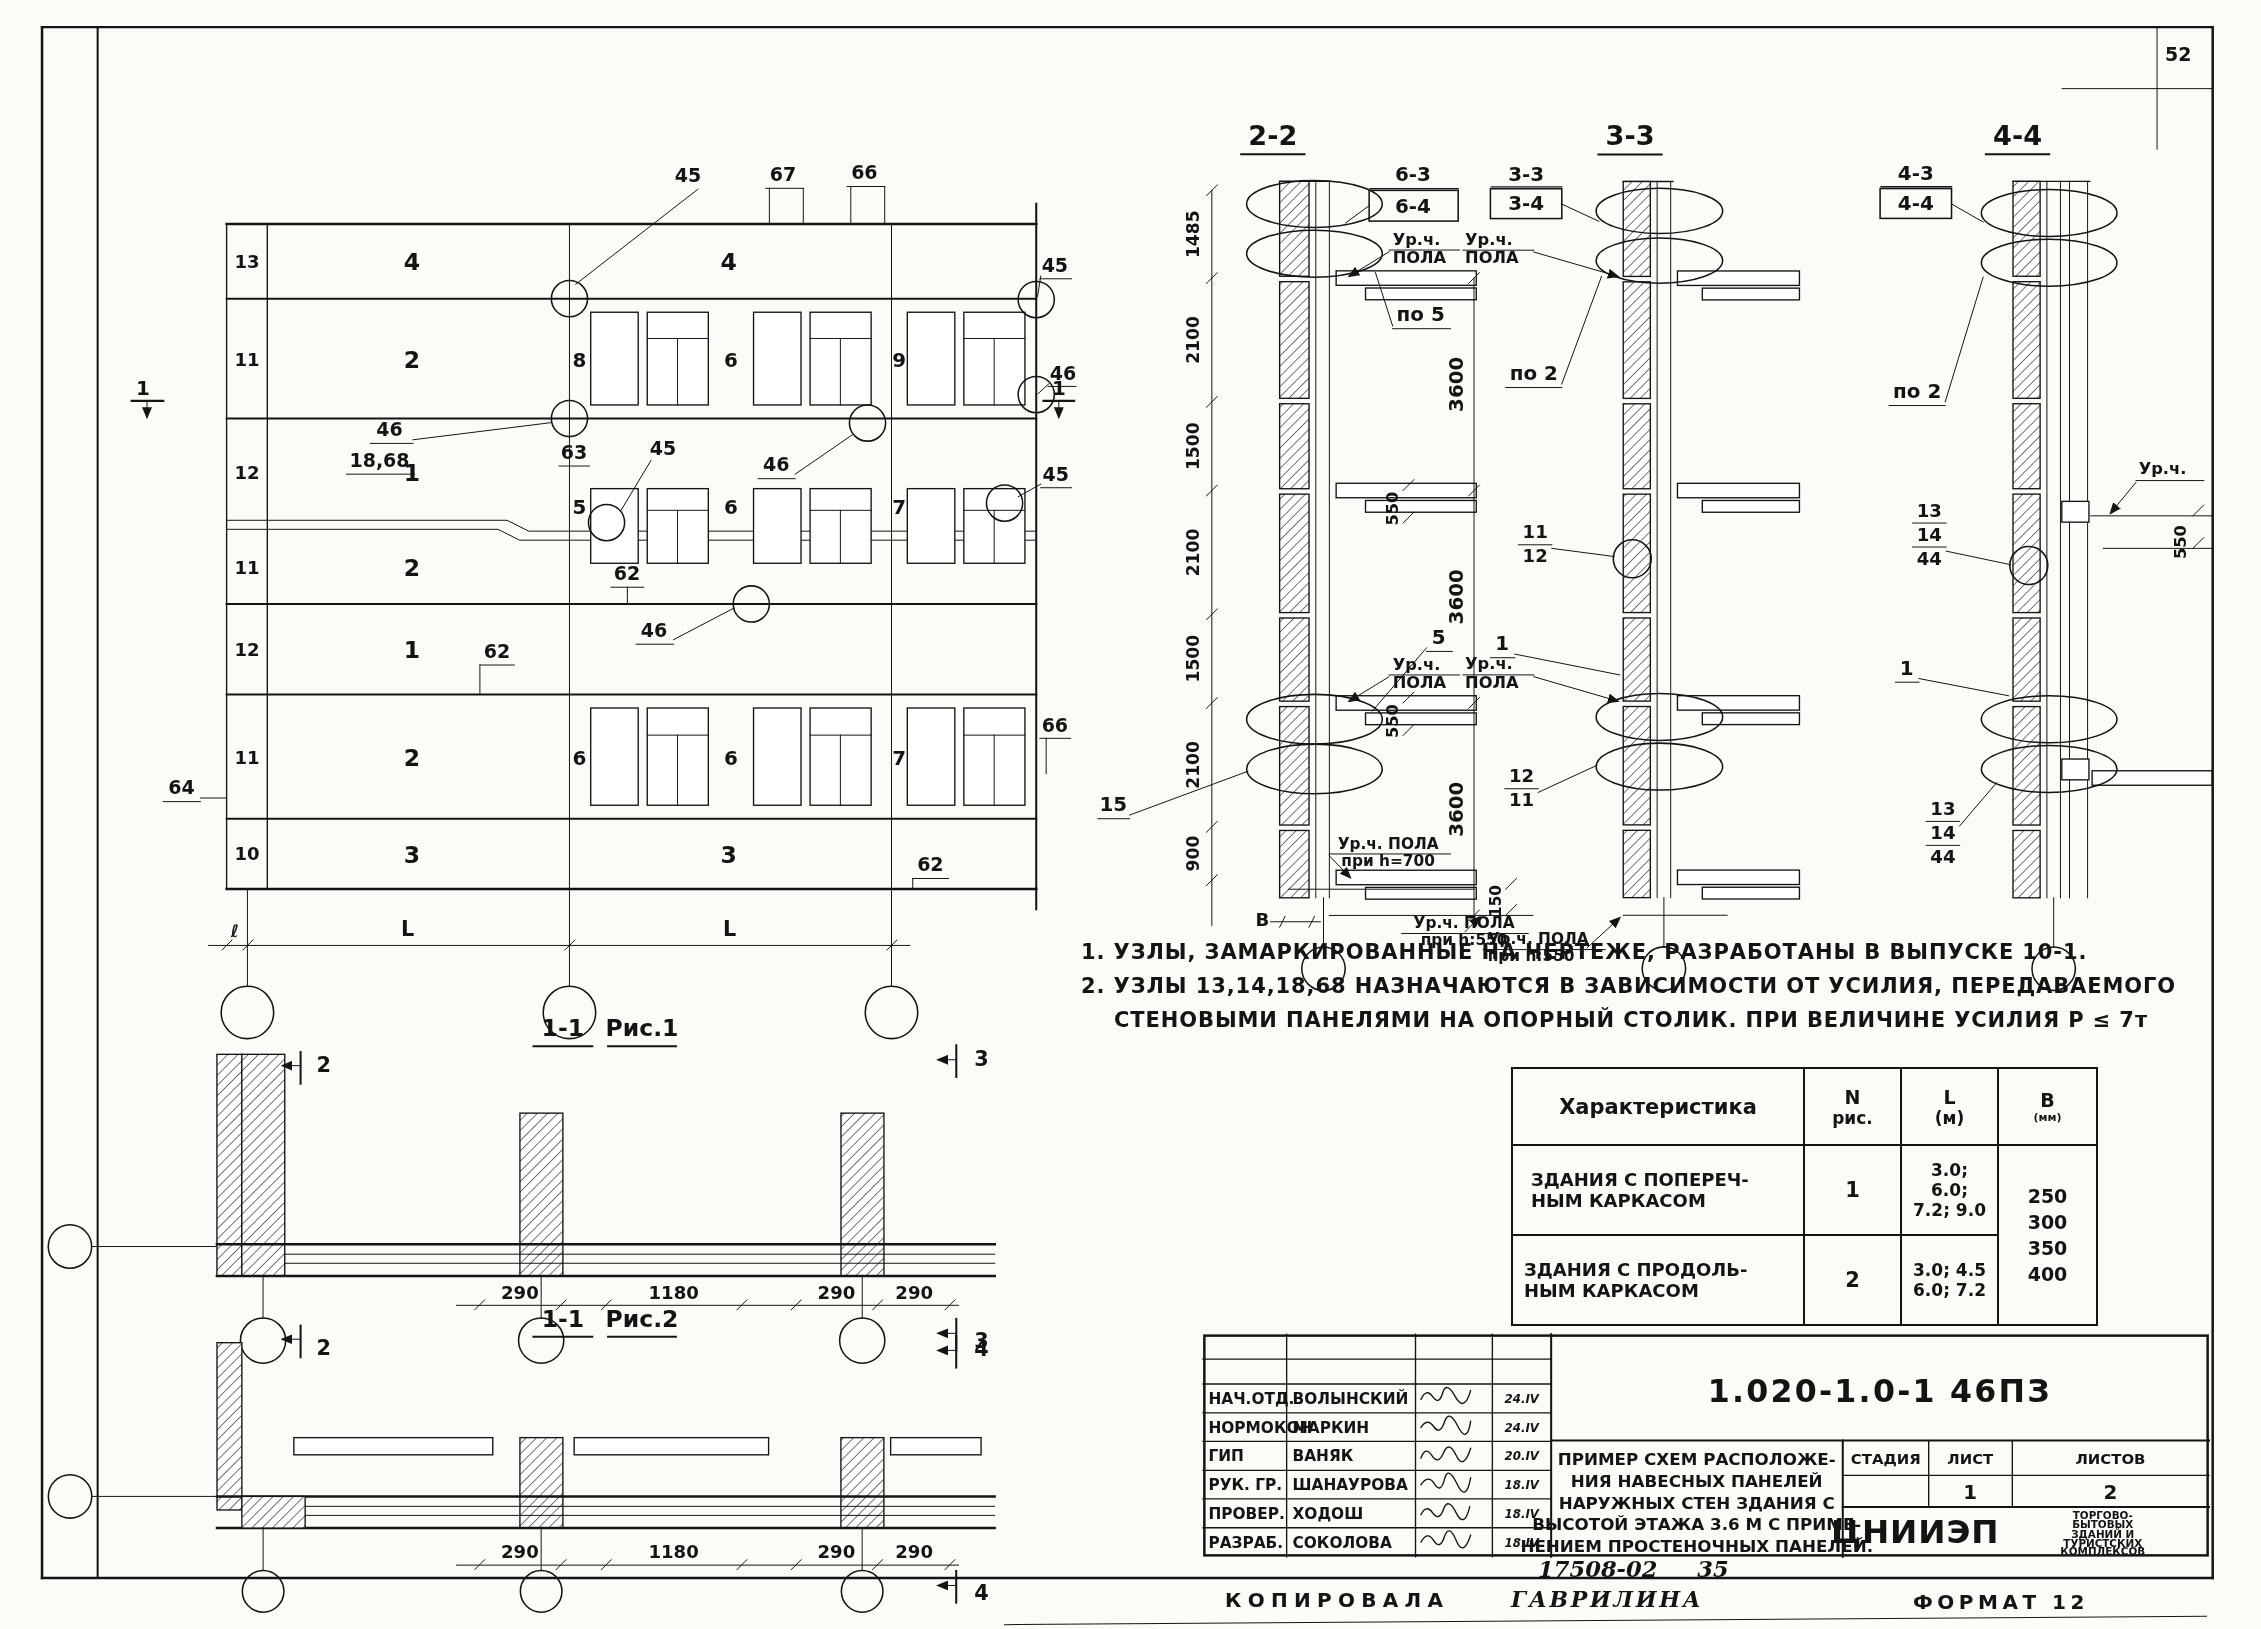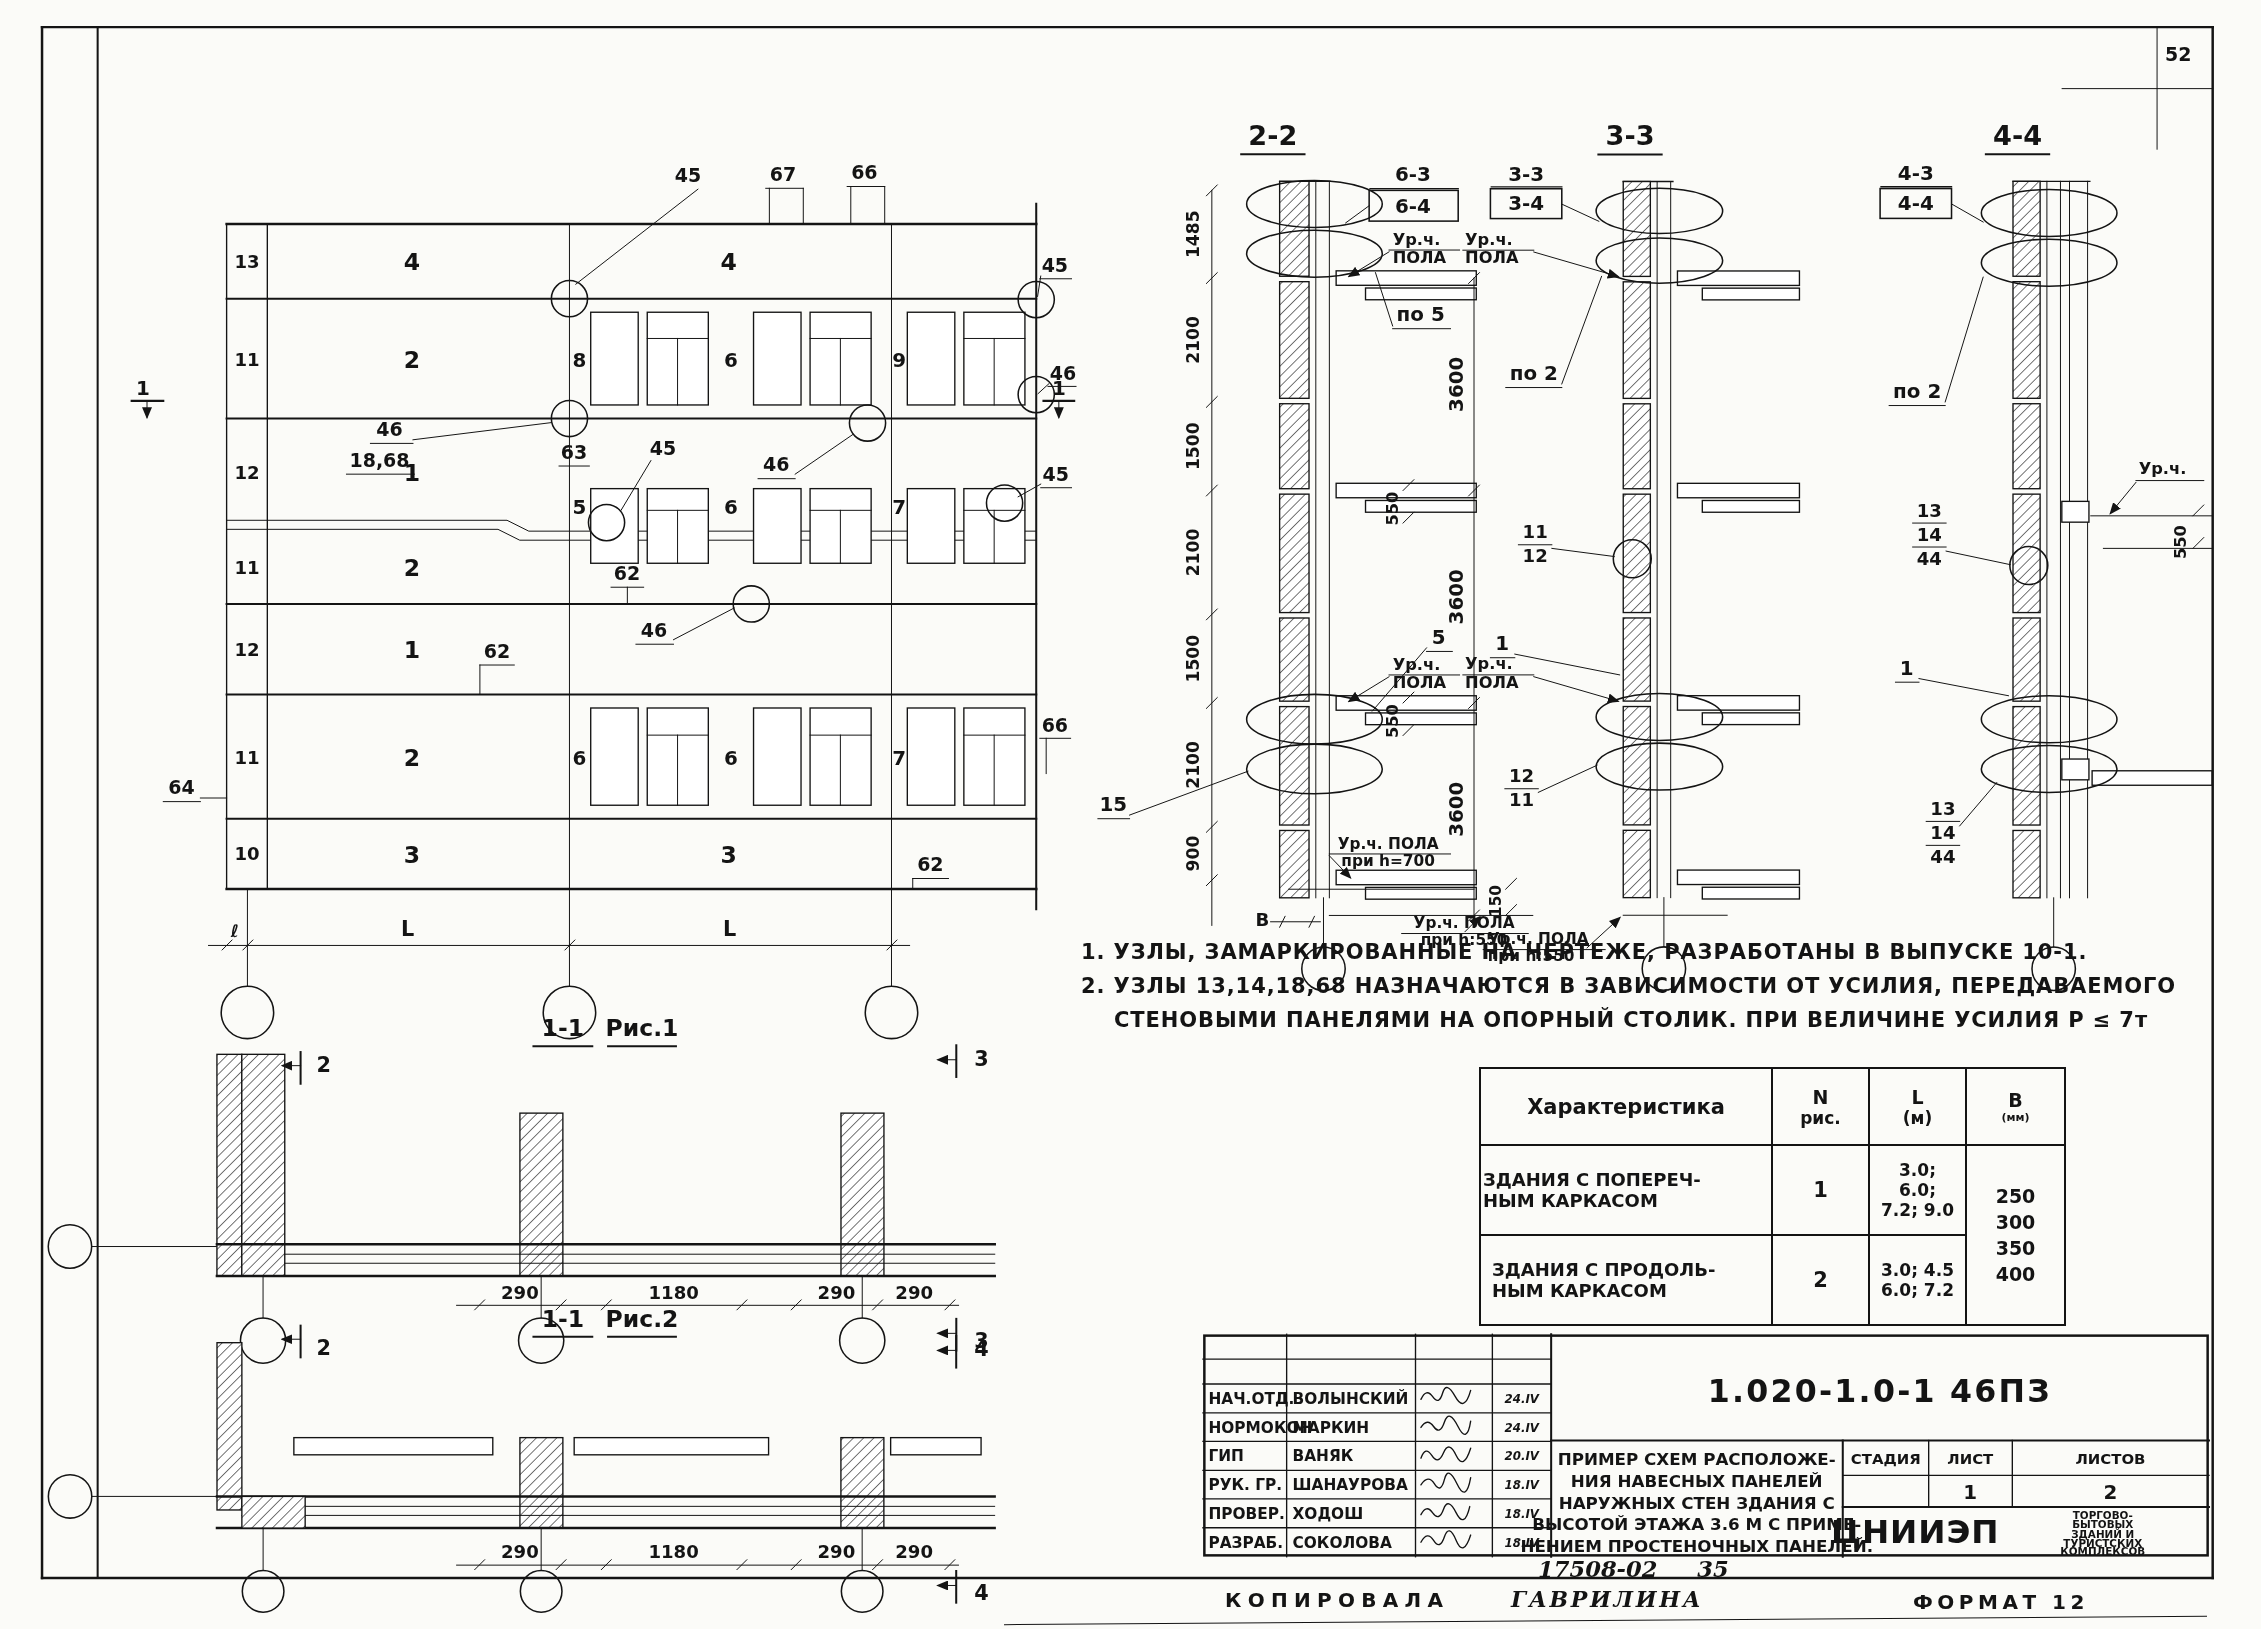--- a/index.html
+++ b/index.html
@@ -11,21 +11,21 @@
   .tc{text-anchor:middle;}
   .ln{stroke:#141414;stroke-width:3;fill:none;stroke-linecap:square;}
   .ln2{stroke-width:2.2;} .ln4{stroke-width:4.5;} .ln5{stroke-width:5.5;}
   .co{stroke:#141414;stroke-width:3.4;fill:none;}
   .wf{fill:#ffffff;stroke:#141414;stroke-width:3;}
   .hat{fill:url(#h1);stroke:#141414;stroke-width:3;}
   .slab{fill:#ffffff;stroke:#141414;stroke-width:3;}
   .sig{fill:none;stroke:#141414;stroke-width:3;stroke-linecap:round;}
   .note-line{font-size:21px;font-weight:700;letter-spacing:0.9px;line-height:34px;white-space:nowrap;}
   .ind{padding-left:33px;}
-  table.chart{border-collapse:collapse;table-layout:fixed;width:586px;height:257px;}
+  table.chart{border-collapse:collapse;table-layout:fixed;width:586px;height:257px;margin-left:32px;}
   table.chart td,table.chart th{border:2px solid #141414;font-weight:700;color:#141414;
     text-align:center;vertical-align:middle;padding:0;}
   .hand{font-family:"DejaVu Serif",serif;font-style:italic;font-weight:700;}
   .botline{position:absolute;height:1.4px;background:#141414;transform:rotate(-0.4deg);}
 </style>
 </head>
 <body>
 
 <div id="sheet">
 
@@ -536,21 +536,21 @@
         <th>
           <div style="font-size:19px">L</div>
           <div style="font-size:17px">(м)</div>
         </th>
         <th>
           <div style="font-size:19px">В</div>
           <div style="font-size:11px">(мм)</div>
         </th>
       </tr>
       <tr style="height:90px">
-        <td style="font-size:18px;text-align:left;padding-left:2px">
+        <td style="font-size:18px;text-align:left;padding-left:18px">
           <div>ЗДАНИЯ С ПОПЕРЕЧ-</div>
           <div>НЫМ КАРКАСОМ</div>
         </td>
         <td style="font-size:21px">1</td>
         <td style="font-size:17px">
           <div>3.0;</div>
           <div>6.0;</div>
           <div>7.2; 9.0</div>
         </td>
         <td rowspan="2" style="font-size:19px;line-height:26px">

